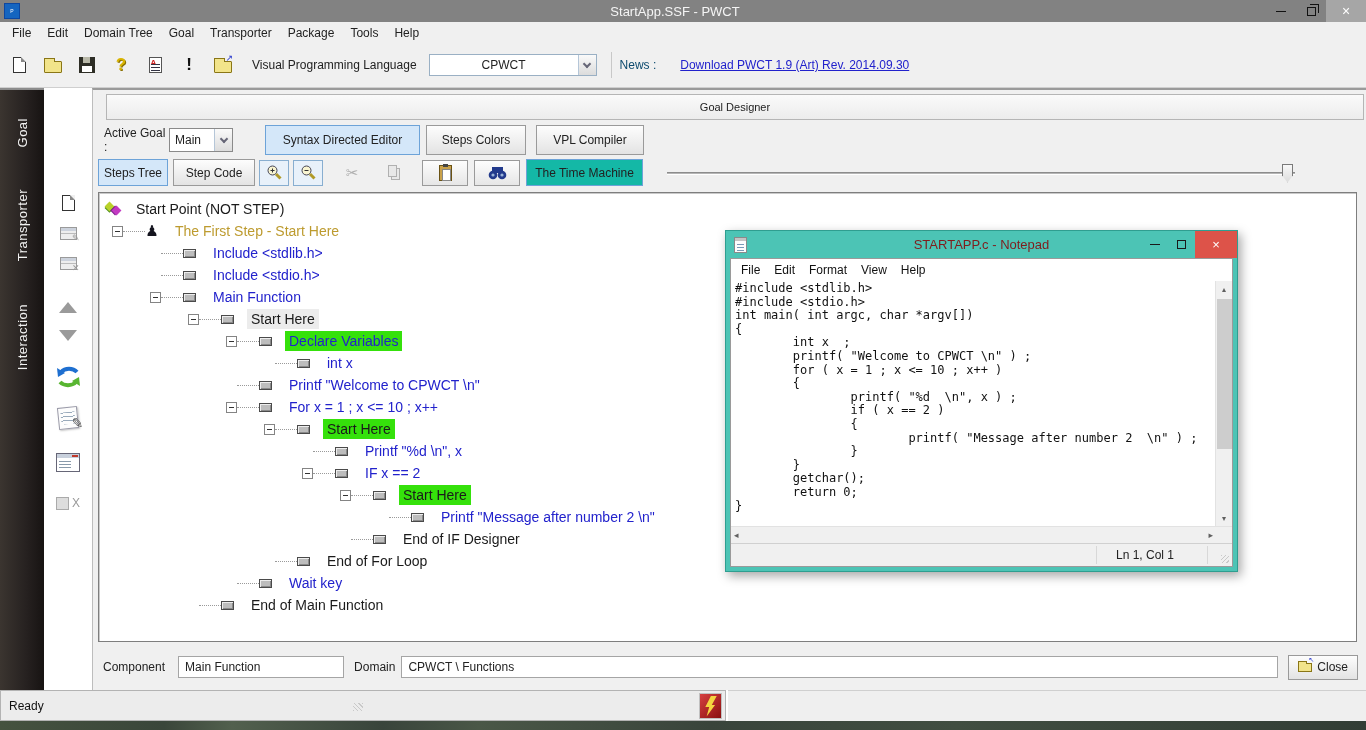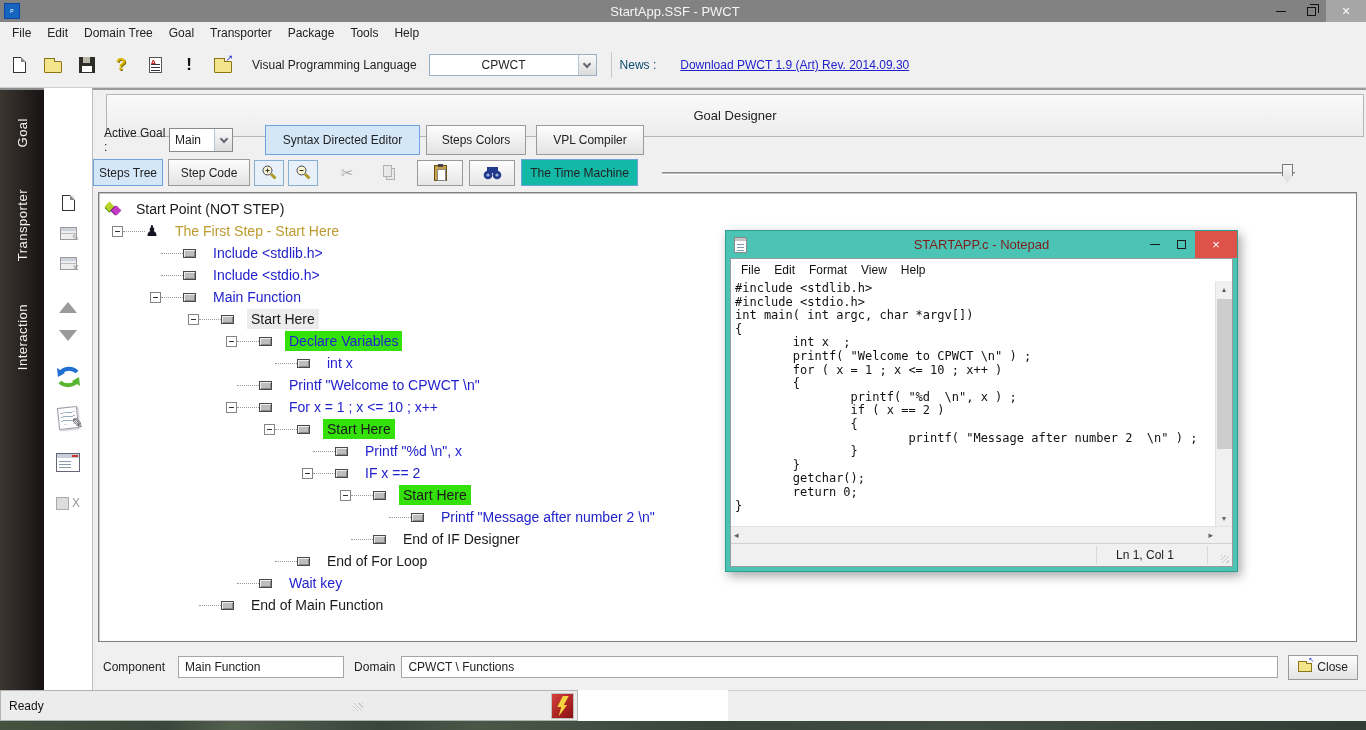--- a/index.html
+++ b/index.html
@@ -59,30 +59,30 @@
   .note-ic::before{content:"";position:absolute;left:2px;right:2px;top:4px;height:12px;background:repeating-linear-gradient(#9ab 0 1px,transparent 1px 4px)}
   .pen-mark{position:absolute;right:-6px;bottom:-4px;font-size:14px;color:#555;transform:rotate(8deg)}
   .miniwin-ic{width:24px;height:19px;background:#fff;border:1px solid #667;box-shadow:inset 0 4px 0 #c8d0dc;position:relative}
   .miniwin-ic::before{content:"";position:absolute;right:1px;top:1px;width:6px;height:2px;background:#c0392b}
   .miniwin-ic::after{content:"";position:absolute;left:2px;top:7px;width:12px;height:8px;background:repeating-linear-gradient(#8899aa 0 1px,transparent 1px 3px)}
   .cbx-ic{width:13px;height:13px;background:#ddd;border:1px solid #aaa}
   .cbx-x{color:#9a9a9a;font-size:12px;margin-left:3px}
 
   
   .gd-panel{position:absolute;left:92px;top:88px;width:1274px;height:602px;background:#f0f0f0;border-left:1px solid #bdbdbd;border-top:2px solid #9a9a9a}
-  .gd-header{position:absolute;left:13px;top:4px;right:2px;height:43px;background:linear-gradient(#fafafa,#ececec);border:1px solid #b5b5b5;display:flex;align-items:center;justify-content:center;font-size:13px;color:#222}
+  .gd-header{position:absolute;left:13px;top:4px;right:2px;height:26px;background:linear-gradient(#fafafa,#ececec);border:1px solid #b5b5b5;display:flex;align-items:center;justify-content:center;font-size:11px;color:#222}
   .gd-row1{position:absolute;left:0;top:34px;right:0;height:32px;display:flex;align-items:center;padding-left:11px}
   .ag-label{width:65px;color:#222}
   .select{width:64px;height:24px;background:#fff;border:1px solid #8a8a8a;display:flex;align-items:center;position:relative}
   .select .sel-val{flex:1;padding-left:5px;color:#222}
   .select .combo-arrow{height:22px}
   .btn{height:30px;background:linear-gradient(#fdfdfd,#e3e3e3);border:1px solid #9a9a9a;display:flex;align-items:center;justify-content:center;font-size:12px;color:#222;cursor:default}
   .btn-blue{background:#d4e7f9;border:1px solid #6da3d8}
   .btn-blue-light{background:#14b8a6;border:1px solid #6da3d8}
-  .gd-row2{position:absolute;left:0;top:68px;right:0;height:29px;display:flex;align-items:center;}
+  .gd-row2{position:absolute;left:0;top:68px;right:0;height:29px;display:flex;align-items:center;padding-left:5px}
   .sbtn{height:27px}
   .tool{width:34px;height:26px;display:flex;align-items:center;justify-content:center}
   .tool-b{border:1px solid #9a9a9a;background:linear-gradient(#fdfdfd,#e6e6e6)}
   .tool-zoom{border:1px solid #88aed0;background:#e8f1fa;width:30px}
   .cut-ic{font-size:15px;color:#b0b0b0}
   .copy-ic{width:9px;height:12px;background:#e8e8e8;border:1px solid #b0b0b0;box-shadow:3px 3px 0 -1px #e8e8e8,3px 3px 0 0 #b0b0b0;margin:-3px 3px 0 -3px}
   .paste-ic{width:13px;height:16px;background:#c9a14a;border:1px solid #6a5214;position:relative}
   .paste-ic::before{content:"";position:absolute;left:2px;top:3px;width:7px;height:10px;background:#fff;border:1px solid #888}
   .paste-ic::after{content:"";position:absolute;left:3px;top:-2px;width:5px;height:3px;background:#444}
   .slider{position:relative;flex:1;height:20px;margin:0 71px 0 24px}
@@ -113,21 +113,21 @@
   .comp-label{color:#222;margin-right:13px}
   .txt-input{height:22px;border:1px solid #a5a5a5;background:#fff;font-family:"Liberation Sans",sans-serif;font-size:12px;padding:0 6px;color:#222}
   .inp-component{width:166px;margin-right:10px}
   .inp-domain{flex:1;margin-left:6px;margin-right:10px}
   .close-btn{height:25px;padding:0 9px;display:flex;align-items:center;gap:5px}
   .mini-folder{width:14px;height:9px;background:#f2e48a;border:1px solid #8a7616;position:relative}
   .mini-folder::before{content:"";position:absolute;left:-1px;top:-3px;width:7px;height:2px;background:#f2e48a;border:1px solid #8a7616;border-bottom:none}
   .mini-folder::after{content:"↖";position:absolute;right:-3px;top:-8px;color:#2233cc;font-size:7px}
 
   
-  .statusbar{position:absolute;left:0;top:690px;width:578px;height:31px;background:#ececec;border:1px solid #b3b3b3;display:flex;align-items:center}
+  .statusbar{position:absolute;left:0;top:690px;width:726px;height:31px;background:#ececec;border:1px solid #b3b3b3;display:flex;align-items:center}
   .ready-text{margin-left:8px;color:#111}
   .sb-grip{position:absolute;left:352px;top:12px;width:10px;height:8px;background:repeating-linear-gradient(45deg,#c9c9c9 0 1px,transparent 1px 3px)}
   .power-ic{margin-left:auto;margin-right:3px;width:23px;height:26px;border:1px solid #c0c0c0;background:linear-gradient(135deg,#d64040,#8a0f0f);position:relative}
   .power-ic::after{content:"";position:absolute;left:4px;top:2px;width:13px;height:21px;background:#f4d440;clip-path:polygon(55% 0,100% 0,60% 45%,85% 45%,20% 100%,40% 55%,10% 55%)}
   .statusbar-right{position:absolute;left:728px;top:690px;right:0;height:31px;background:#efefef;border-top:1px solid #cfcfcf}
   .taskbar{position:absolute;left:0;top:721px;right:0;height:9px;background:linear-gradient(90deg,#45523f 0%,#3a463a 12%,#52604e 17%,#39443b 28%,#4a5747 35%,#39443b 52%,#414e41 70%,#323d35 100%)}
 
   
   .notepad{position:absolute;left:725px;top:230px;width:513px;height:342px;background:#4cc4b5;border:1px solid #2f9e90;box-shadow:3px 4px 10px rgba(0,0,0,.35);z-index:20}
   .np-title{height:27px;position:relative;display:flex;align-items:center}

